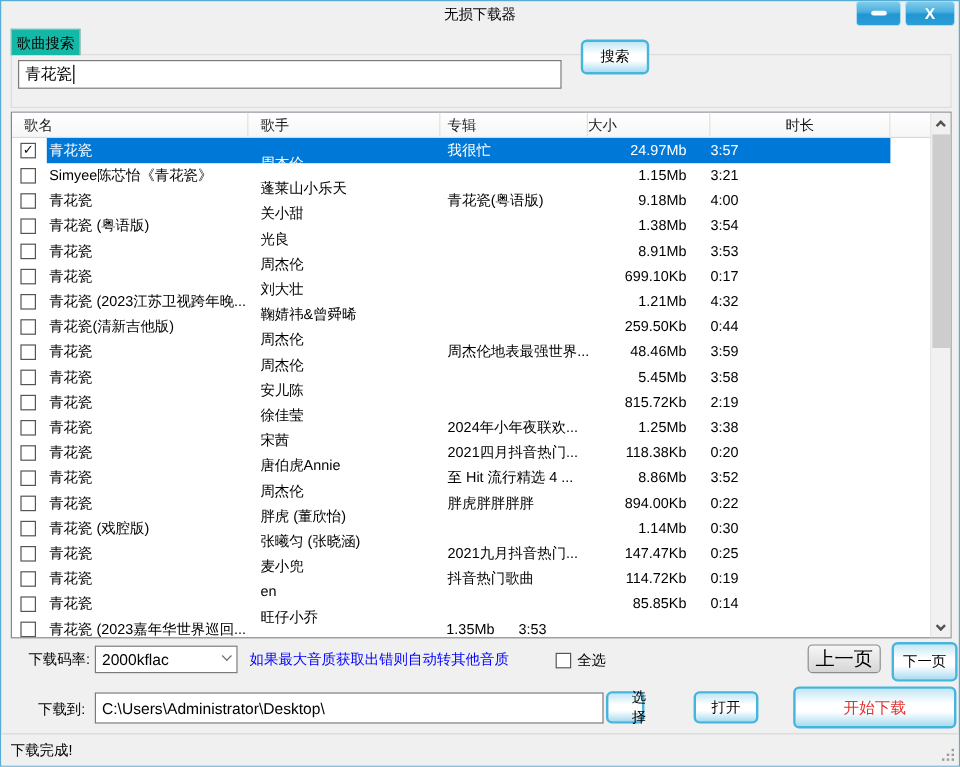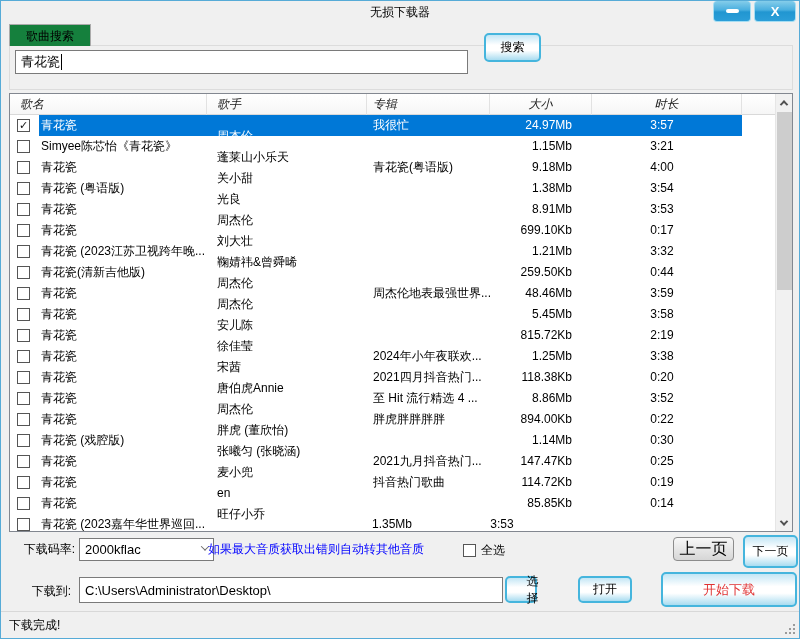--- a/index.html
+++ b/index.html
@@ -16,71 +16,71 @@
     position:absolute;top:0;height:21px;border:1px solid #a5ddf2;border-top:none;border-radius:4px;
     background:linear-gradient(180deg,#85cdea 0%,#49afdf 45%,#2196d1 55%,#2b9ed8 100%);
     display:flex;align-items:center;justify-content:center;color:#fff;cursor:default;
   }
   .btn-min{left:712px;width:38px;}
   .btn-close{left:753px;width:42px;font-weight:bold;font-size:13px;}
   .min-bar{display:block;width:13px;height:4px;background:#fff;border-radius:2px;}
   
   .tabpane{position:absolute;left:8px;top:44px;width:784px;height:45px;border:1px solid #dcdcdc;background:#f0f0f0;}
   .tab{
-    position:absolute;left:8px;top:23px;height:22px;padding:0 16px;line-height:22px;
-    background:#15803d;border:1px solid #ababab;border-bottom:none;z-index:2;
+    position:absolute;left:8px;top:23px;height:22px;padding:0 4px;line-height:22px;
+    background:#14b8a6;border:1px solid #ababab;border-bottom:none;z-index:2;
   }
   
   .textbox{
     position:absolute;background:#fff;border:1px solid #7a7a7a;
     display:flex;align-items:center;padding:0 5px;font-size:13px;white-space:nowrap;overflow:hidden;
   }
   .search-box{left:14px;top:49px;width:453px;height:24px;z-index:3;}
   .caret{display:inline-block;width:1px;height:16px;background:#000;margin-left:1px;}
   .btn-cyan{
     position:absolute;border:2px solid #45b5dd;border-radius:5px;
     background:linear-gradient(180deg,#c3e6f5 0%,#ffffff 40%,#ffffff 62%,#a9dcf0 100%);
     display:flex;align-items:center;justify-content:center;font-size:12px;color:#000;cursor:default;z-index:3;
   }
   .btn-search{left:483px;top:32px;width:57px;height:29px;}
   
   .table{position:absolute;left:8px;top:92px;width:784px;height:439px;background:#fff;border:1px solid #828790;}
   .thead{position:absolute;left:0;top:0;width:765px;height:21px;display:flex;
-         background:linear-gradient(180deg,#ffffff,#f6f6f6);border-bottom:1px solid #d9d9d9;font-style:italic;}
+         background:linear-gradient(180deg,#ffffff,#f6f6f6);border-bottom:1px solid #d9d9d9;}
   .hcell{height:21px;line-height:20px;border-right:1px solid #e2e2e2;overflow:hidden;white-space:nowrap;color:#1a1a1a;}
   .h-name{width:197px;padding-left:10px;}
   .h-artist{width:160px;padding-left:10px;}
   .h-album{width:123px;padding-left:6px;}
-  .h-size{width:102px;text-align:center;}
+  .h-size{width:102px;text-align:left;}
   .h-dur{width:150px;text-align:center;}
   .tbody{position:absolute;left:0;top:21px;width:765px;height:416px;overflow:hidden;}
   .trow{display:flex;height:21px;align-items:center;}
   .cell-check{width:29px;display:flex;align-items:center;justify-content:flex-start;padding-left:7px;flex:none;}
   .cb{width:13px;height:13px;background:#fff;border:1px solid #555;font-size:11px;line-height:11px;
       display:flex;align-items:center;justify-content:center;color:#111;}
   .row-content{display:flex;width:703px;height:21px;align-items:center;flex:none;}
   .cell{height:21px;line-height:21px;overflow:hidden;white-space:nowrap;}
   .c-name{width:168px;padding-left:2px;}
   .c-artist{width:160px;padding-left:10px;margin-top:21px;}
   .c-album{width:123px;padding-left:6px;}
   .c-size{width:102px;text-align:right;padding-right:20px;}
-  .c-dur{width:150px;text-align:center;padding-right:10px;}
+  .c-dur{width:150px;padding-right:10px;}
   .trow.selected .row-content{background:#0078d7;color:#fff;}
   
   .vscroll{position:absolute;right:0;top:0;width:17px;height:437px;background:#f1f1f1;border-left:1px solid #e6e6e6;}
   .scroll-arrow{position:absolute;left:0;width:16px;height:17px;display:flex;align-items:center;justify-content:center;}
   .sa-up{top:0;} .sa-down{bottom:0;}
   .chev{width:6px;height:6px;border-left:2px solid #515151;border-top:2px solid #515151;}
   .chev.up{transform:rotate(45deg) translate(1px,1px);}
   .chev.down{transform:rotate(225deg) translate(1px,1px);}
   .thumb{position:absolute;left:1px;top:18px;width:15px;height:178px;background:#cdcdcd;}
   
   .lbl{position:absolute;height:23px;line-height:23px;}
   .lbl-bitrate{left:8px;top:537px;width:66px;text-align:right;}
-  .combo{left:78px;top:537px;width:135px;height:23px;justify-content:space-between;}
+  .combo{left:78px;top:537px;width:119px;height:23px;justify-content:space-between;}
   .combo .chev{border-color:#6a6a6a;border-width:1.5px;margin-top:-3px;}
   .hint{position:absolute;left:207px;top:537px;height:23px;line-height:23px;color:#0000ff;}
   .checkline{position:absolute;display:flex;align-items:center;gap:5px;}
   .chk-all{left:462px;top:541px;}
   .btn-gray{
     position:absolute;border:1px solid #8c8c8c;border-radius:4px;
     background:linear-gradient(180deg,#f7f7f7 0%,#e3e3e3 60%,#d6d6d6 100%);
     display:flex;align-items:center;justify-content:center;font-size:16px;cursor:default;
   }
   .btn-prev{left:672px;top:536px;width:61px;height:24px;}
@@ -202,21 +202,21 @@
   </div>
         <div class="trow">
     <div class="cell-check">
       <div class="cb"></div>
     </div>
     <div class="row-content">
       <div class="cell c-name">青花瓷 (2023江苏卫视跨年晚...</div>
       <div class="cell c-artist">鞠婧祎&amp;曾舜晞</div>
       <div class="cell c-album"></div>
       <div class="cell c-size">1.21Mb</div>
-      <div class="cell c-dur">3:32</div>
+      <div class="cell c-dur">4:32</div>
     </div>
   </div>
         <div class="trow">
     <div class="cell-check">
       <div class="cb"></div>
     </div>
     <div class="row-content">
       <div class="cell c-name">青花瓷(清新吉他版)</div>
       <div class="cell c-artist">周杰伦</div>
       <div class="cell c-album"></div>

